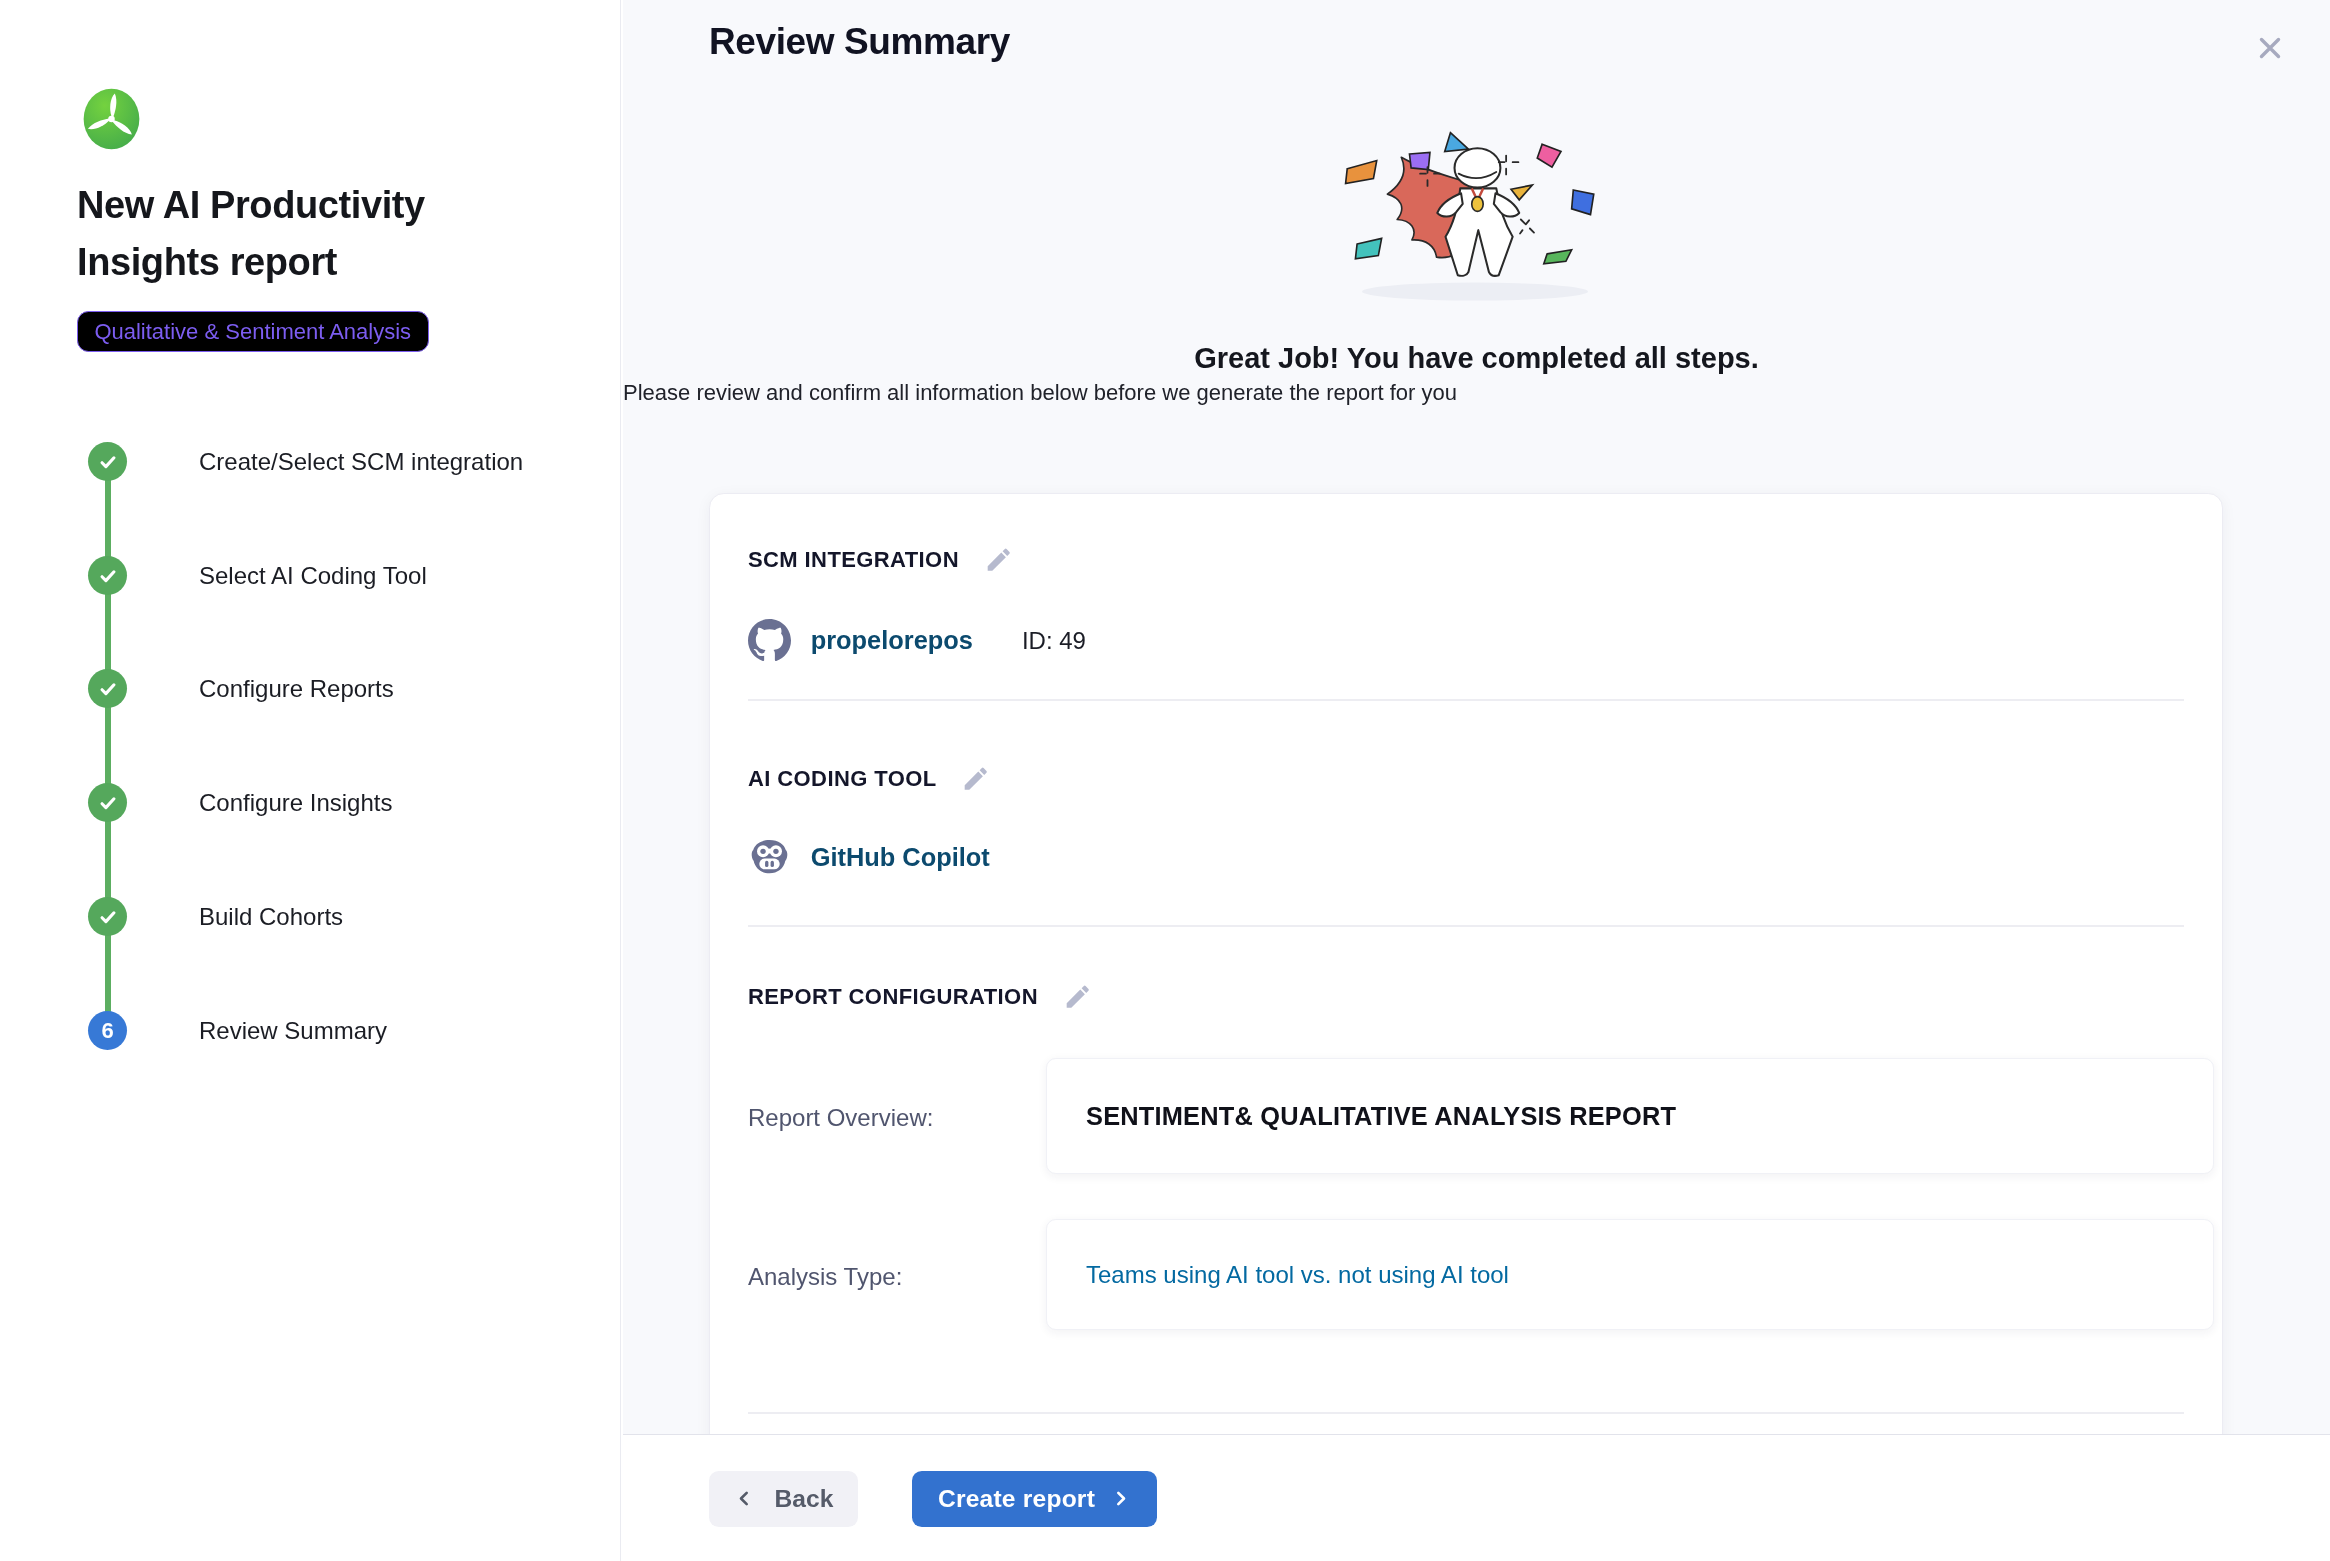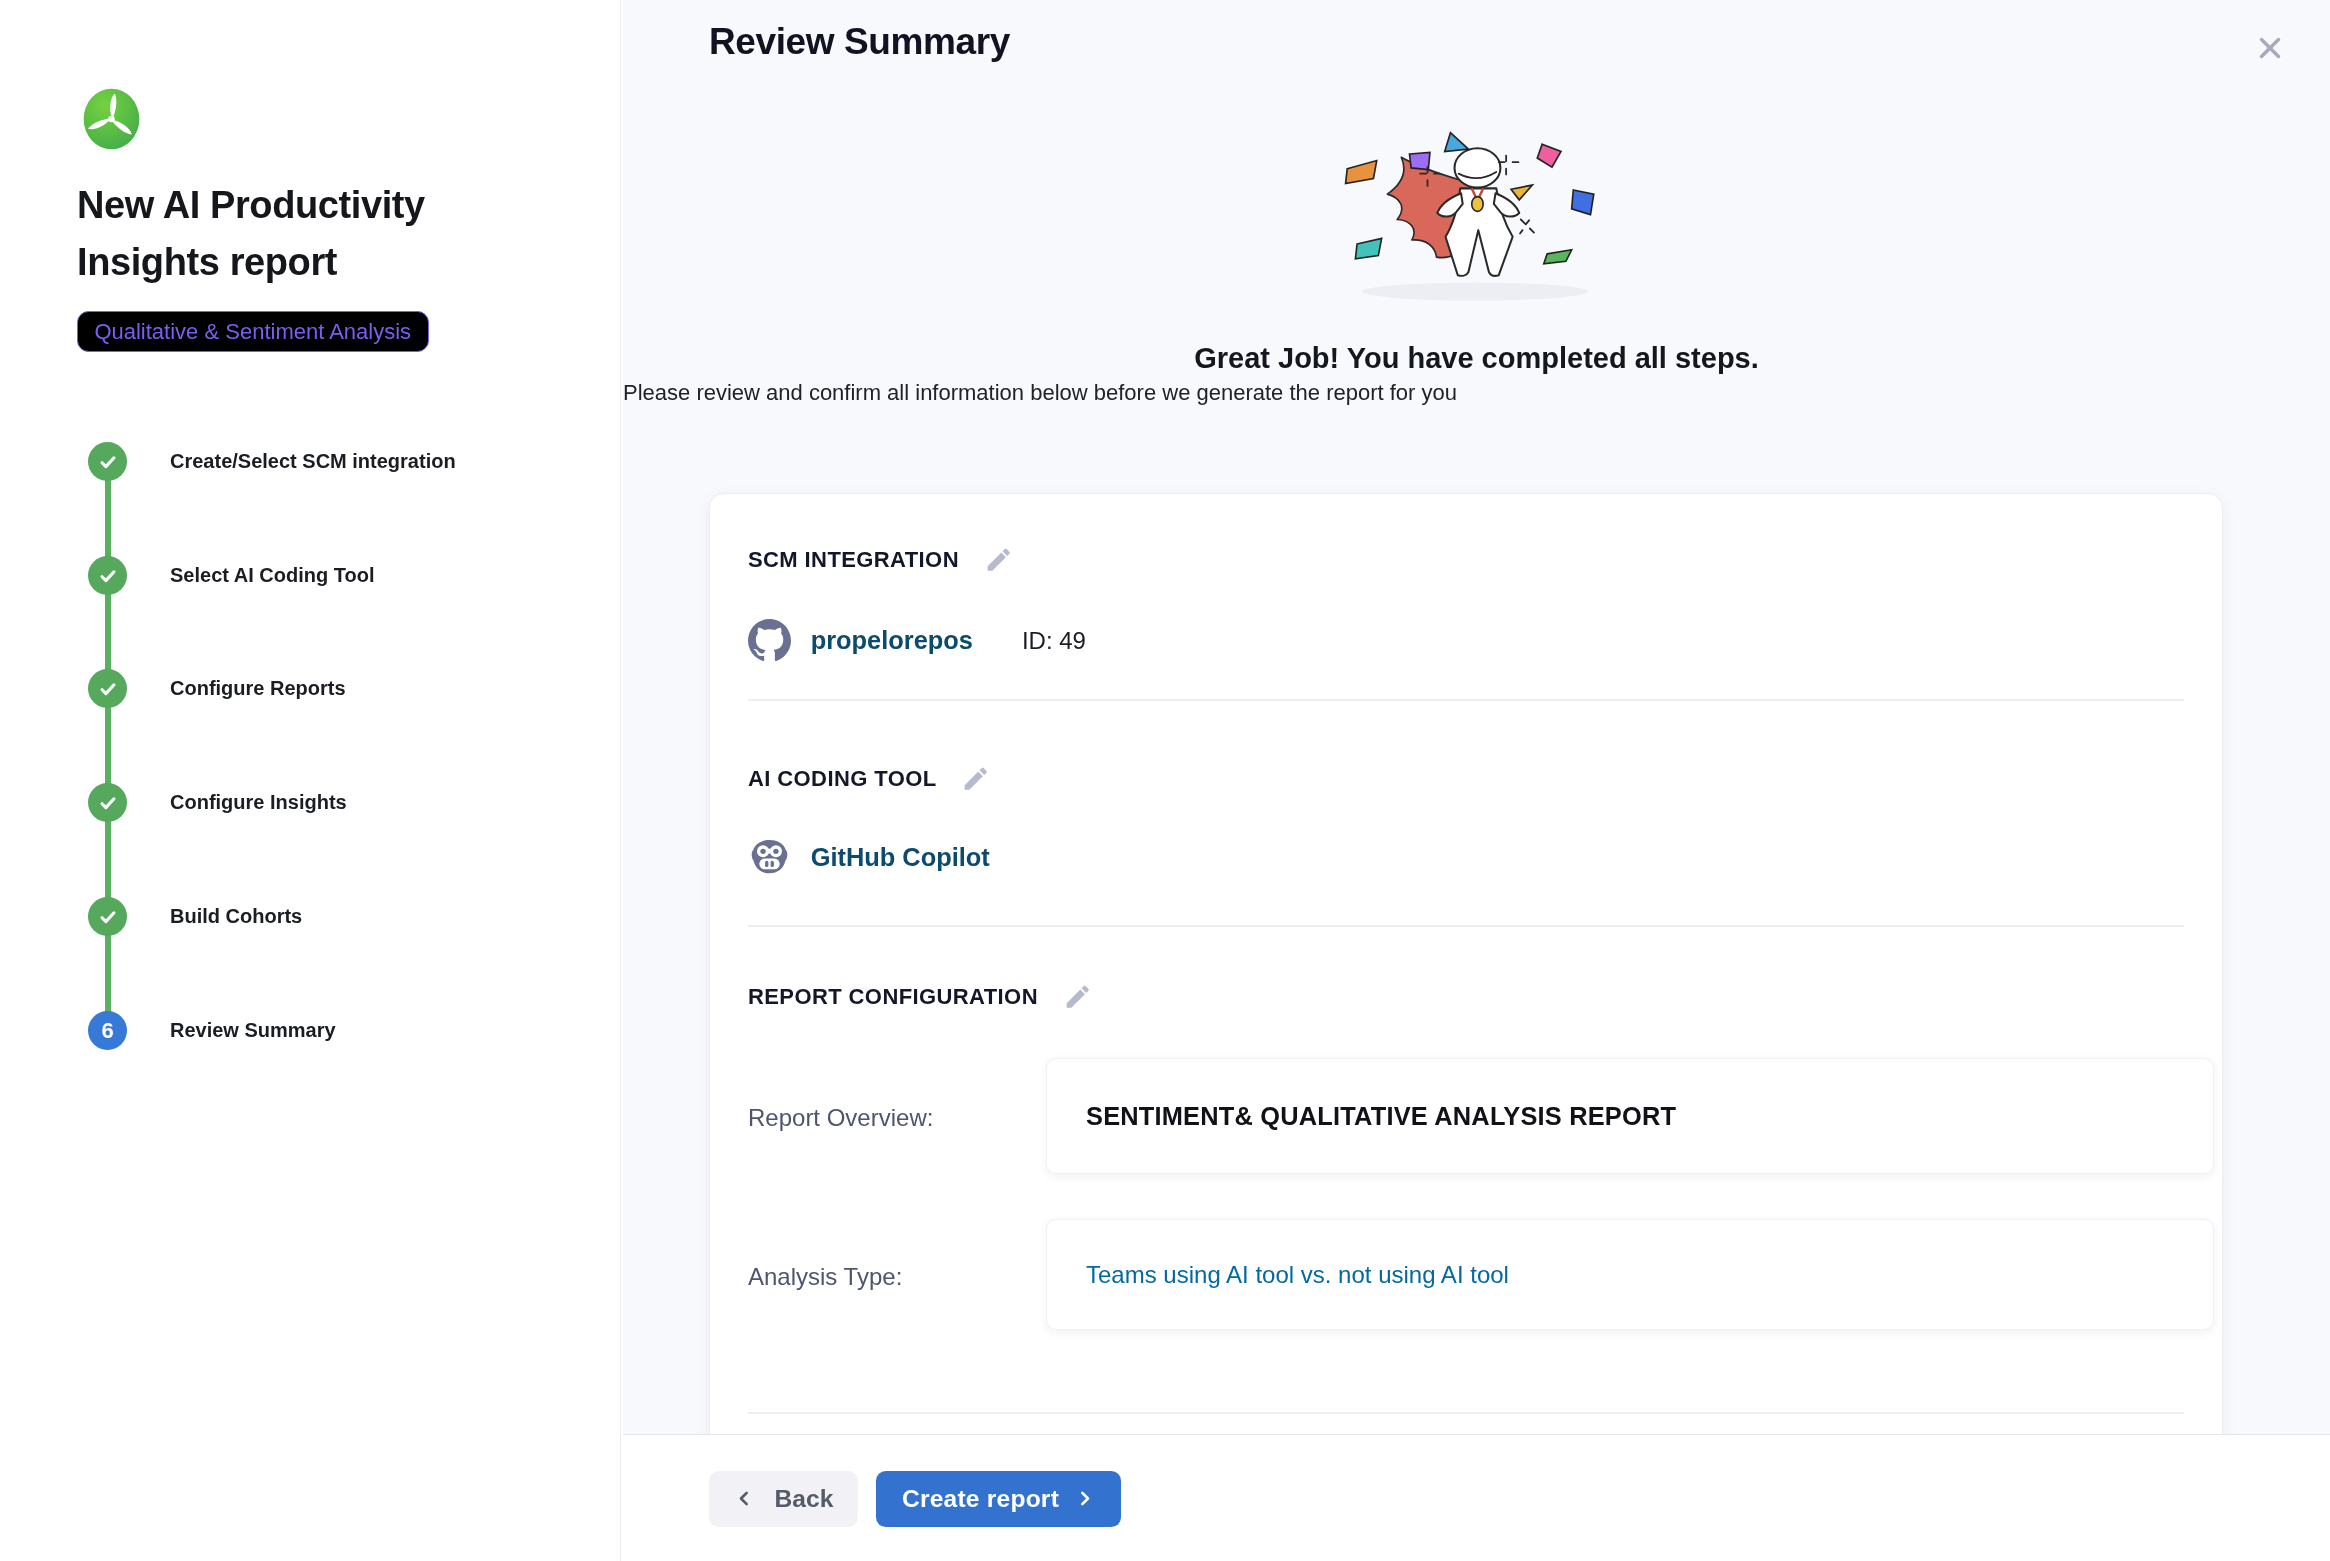--- a/index.html
+++ b/index.html
@@ -35,21 +35,21 @@
   }
   .step { position:absolute; left:88px; display:flex; align-items:center; gap:43px; cursor:pointer; }
   .step-circle {
     width:39px; height:39px; border-radius:50%; flex:0 0 auto;
     display:flex; align-items:center; justify-content:center;
     position:relative; z-index:1;
   }
   .step-circle.complete { background:#55a85c; }
   .step-circle.current  { background:#3779d6; }
   .step-num { color:#ffffff; font-size:22px; font-weight:700; }
-  .step-label { font-size:20px; font-weight:700; color:#1b1d24; white-space:nowrap; }
+  .step-label { font-size:24px; font-weight:400; color:#1b1d24; white-space:nowrap;margin-left:29px; }
 
   
   .main { position:absolute; left:623px; top:0; right:0; bottom:0; background:#f8f9fc; }
   .main-title {
     position:absolute; left:86px; top:21px;
     font-size:37px; font-weight:700; color:#111322; letter-spacing:-0.4px;
   }
   .close-btn {
     position:absolute; right:41px; top:28px; width:39px; height:39px;
     background:none; border:none; cursor:pointer;
@@ -109,20 +109,21 @@
     background:#f1f1f6; border-radius:9.8px;
     display:flex; align-items:center; gap:20px;
     font-family:inherit; font-size:24.6px; font-weight:600; color:#555b69;
   }
   .create-btn {
     height:56px; padding:0 26px; border:none; cursor:pointer;
     background:#3372cf; border-radius:9.8px;
     display:flex; align-items:center; gap:15px;
     font-family:inherit; font-size:24.6px; font-weight:700; color:#ffffff;
     letter-spacing:0.2px;
+    margin-left:36px;
   }
 </style>
 </head>
 <body>
 
 <div class="sidebar">
 
   <div class="logo">
     <svg width="59" height="64" viewBox="0 0 72 78">
       <defs>

